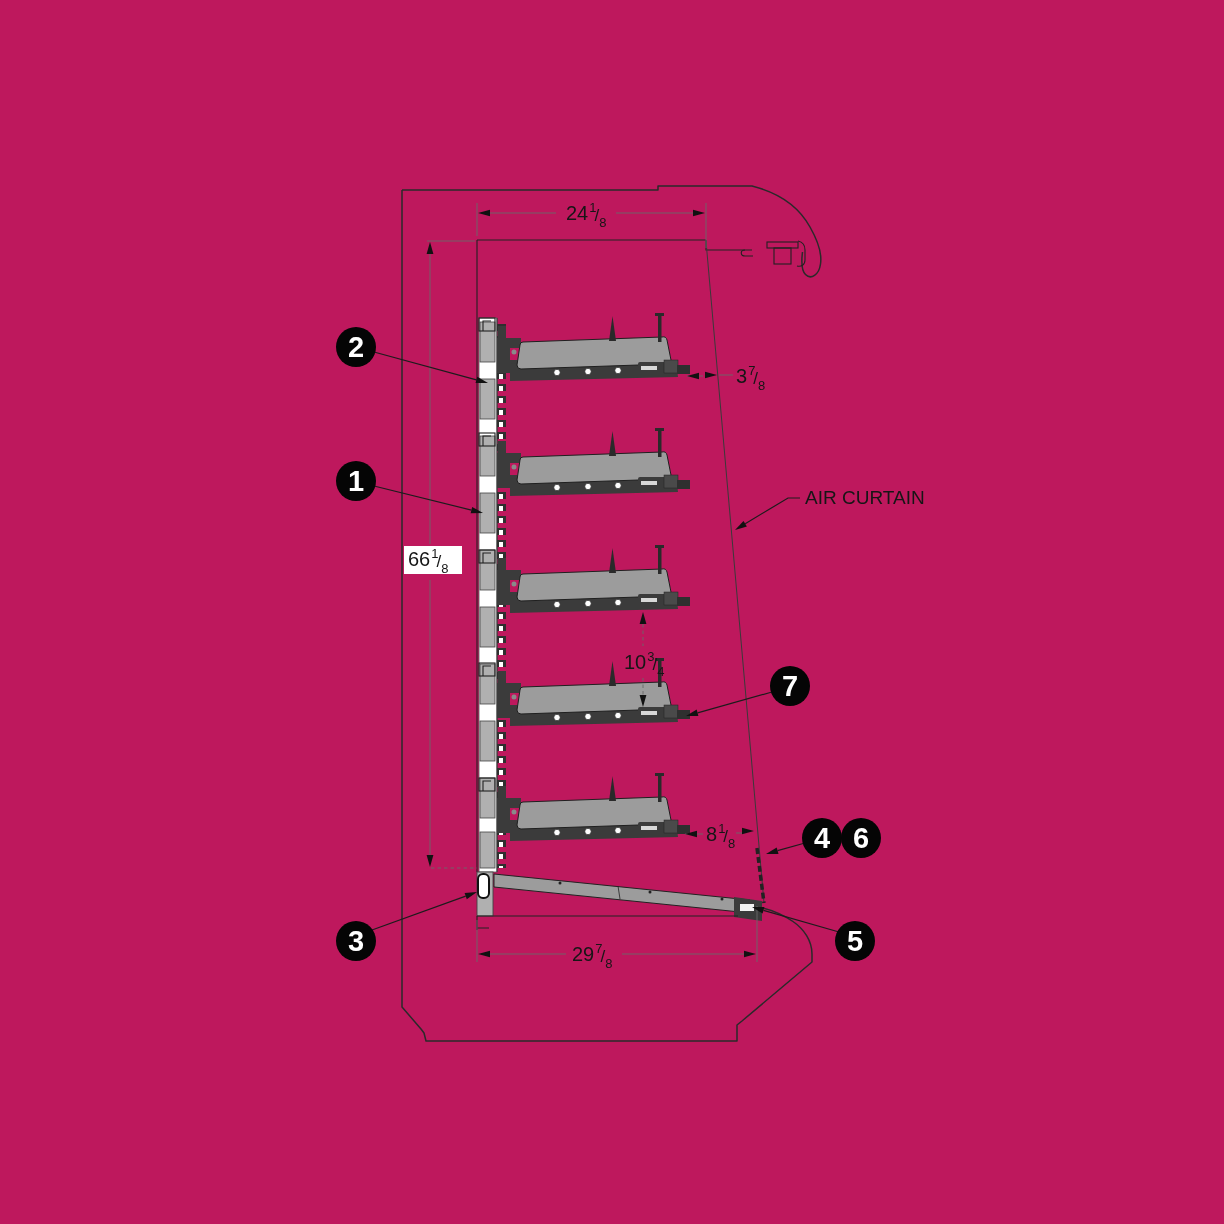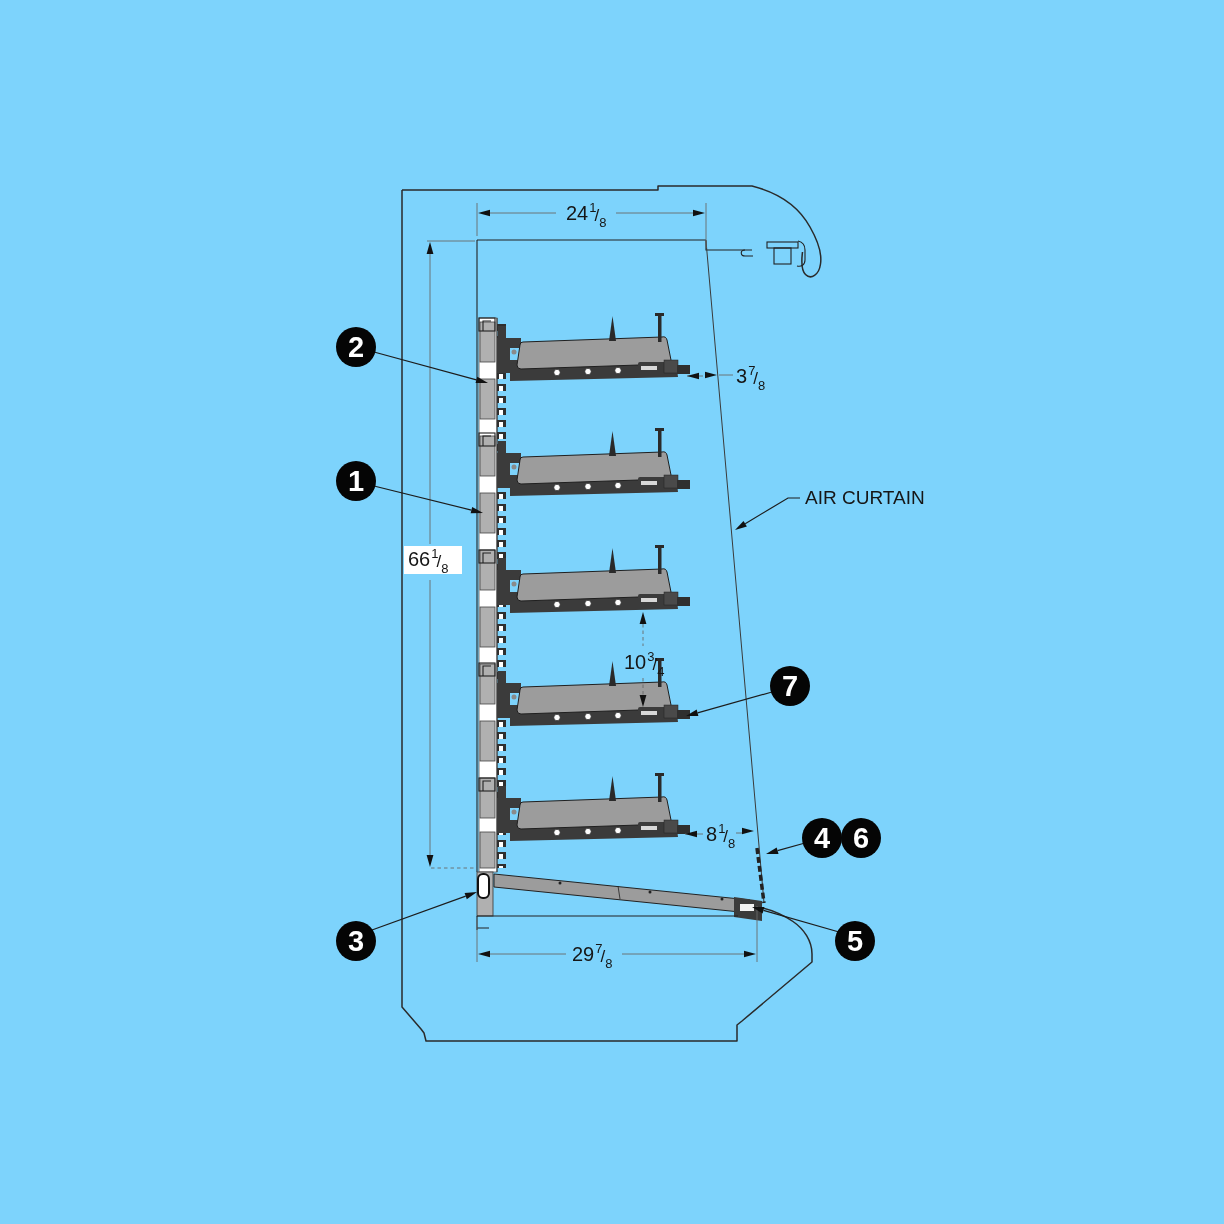--- a/index.html
+++ b/index.html
@@ -1,16 +1,16 @@
 <!DOCTYPE html>
 <html><head>
 <meta charset="utf-8">
 <style>
   html,body { margin:0; padding:0; background:#ffffff; }
-  .stage { width:1224px; height:1224px; position:relative; background:#7dd3fc; overflow:hidden; }
+  .stage { width:1224px; height:1224px; position:relative; background:#be185d; overflow:hidden; }
   svg { display:block; }
   .outline  { stroke:#2a2a2a; stroke-width:1.5; fill:none; stroke-linejoin:round; }
   .ln       { stroke:#222222; stroke-width:1.1; fill:none; }
   .dimln    { stroke:#6a6a6a; stroke-width:0.9; fill:none; }
   .dash     { stroke-dasharray:3.5,3; }
   .arr      { fill:#111111; stroke:none; }
   .leader   { stroke:#1c1c1c; stroke-width:1.2; fill:none; }
   text.dim  { font-family:"Liberation Sans",sans-serif; font-size:20px; fill:#161616; }
   .fr       { font-size:13px; }
   .sl       { font-size:17px; }

